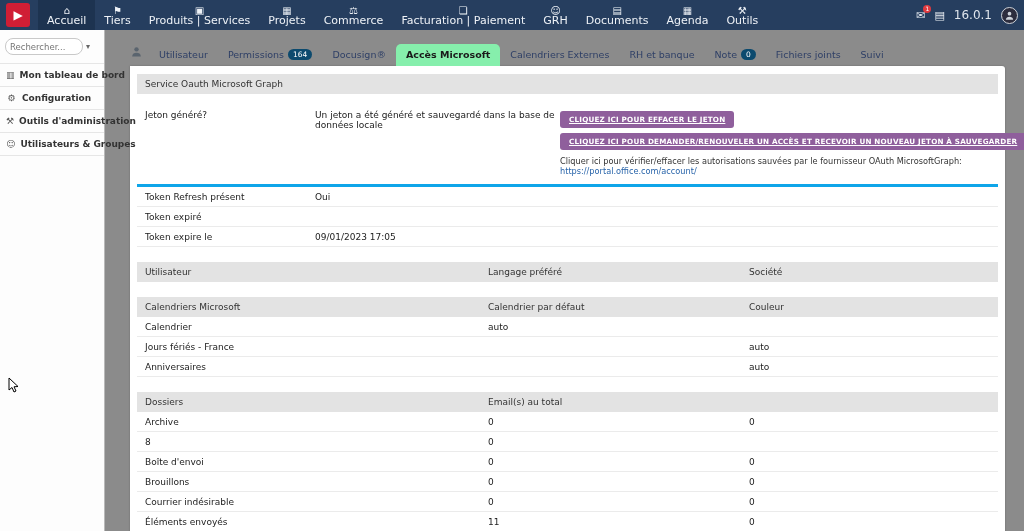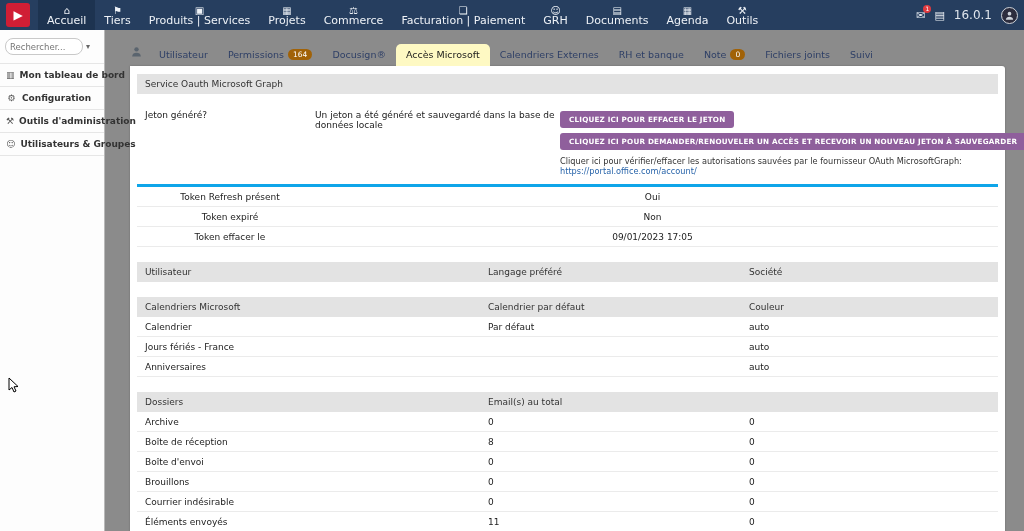--- a/index.html
+++ b/index.html
@@ -61,46 +61,46 @@
   
   .main { margin-left:105px; padding:13px 19px 0 25px; }
   .tabsrow { display:flex; align-items:flex-end; }
   .tabs-user-ico { margin:0 6px 4px 0; }
   .tabs-user-ico svg { width:13px; height:13px; fill:#5a646e; }
   .tab {
     padding:5px 10px 6px; font-size:9.5px; color:#2e3f66; cursor:pointer;
     white-space:nowrap; display:flex; align-items:center; gap:4px;
   }
   .tab.active {
-    background:#fef9c3; border-radius:5px 5px 0 0; font-weight:normal; color:#1a1a1a;
+    background:#86efac; border-radius:5px 5px 0 0; font-weight:bold; color:#1a1a1a;
   }
   .badge {
-    background:#a16207; color:#fff; font-size:7.5px; line-height:10px;
+    background:#0c4a6e; color:#fff; font-size:7.5px; line-height:10px;
     border-radius:7px; padding:0.5px 5px;
   }
   .card {
     background:#fff; border-radius:0 3px 3px 3px; padding:8px 7px 20px;
     min-height:620px; box-shadow:0 0 2px rgba(0,0,0,.25);
   }
   .section { margin-top:15px; }
   .section:first-child { margin-top:0; }
   .band {
     background:#e3e3e3; font-size:9px; color:#333; padding:5px 8px;
   }
   .grid3 { display:grid; grid-template-columns:343px 261px 1fr; column-gap:0; }
   .row {
     padding:4.5px 8px; border-bottom:1px solid #ebebeb; font-size:9px; color:#222;
   }
-  .row2 { display:grid; grid-template-columns:170px 1fr;text-align:center; }
+  .row2 { display:grid; grid-template-columns:170px 1fr; }
   .rowtok { display:grid; grid-template-columns:170px 245px 1fr; align-items:start; padding:16px 8px 8px; border-bottom:3px solid #0ea5e9; font-size:9px; }
   .btn {
     display:block; width:max-content; background:#8f5f9c; color:#fff;
     font-size:7.2px; font-weight:bold; letter-spacing:.2px;
     padding:4px 9px; border:none; border-radius:3px; margin:1px 0 5px;
-    cursor:pointer; font-family:inherit; text-transform:uppercase;
+    cursor:pointer; font-family:inherit; text-transform:uppercase;text-decoration:underline;
   }
   .check-line { font-size:8.2px; color:#333; margin-top:6px; }
   .check-line a { color:#2864aa; text-decoration:none; cursor:pointer; }
   
   .cursor { position:absolute; left:8px; top:377px; z-index:9; pointer-events:none; }
 </style>
 </head>
 <body>
 
 <div class="topbar">
@@ -243,45 +243,43 @@
             <span>Cliquer ici pour vérifier/effacer les autorisations sauvées par le fournisseur OAuth MicrosoftGraph: </span><a>https://portal.office.com/account/</a>
           </div>
         </span>
       </div>
       <div class="row row2">
         <span>Token Refresh présent</span>
         <span>Oui</span>
       </div>
       <div class="row row2">
         <span>Token expiré</span>
-        <span>Non</span>
       </div>
       <div class="row row2">
-        <span>Token effacer le</span>
+        <span>Token expire le</span>
         <span>09/01/2023 17:05</span>
       </div>
     </div>
 
     <div class="section">
       <div class="band grid3">
         <span>Utilisateur</span>
         <span>Langage préféré</span>
         <span>Société</span>
       </div>
     </div>
 
     <div class="section">
       <div class="band grid3">
         <span>Calendriers Microsoft</span>
         <span>Calendrier par défaut</span>
         <span>Couleur</span>
       </div>
       <div class="row grid3">
         <span>Calendrier</span>
-        <span>Par défaut</span>
         <span>auto</span>
       </div>
       <div class="row grid3">
         <span>Jours fériés - France</span>
         <span></span>
         <span>auto</span>
       </div>
       <div class="row grid3">
         <span>Anniversaires</span>
         <span></span>
@@ -293,21 +291,20 @@
       <div class="band grid3">
         <span>Dossiers</span>
         <span>Email(s) au total</span>
       </div>
       <div class="row grid3">
         <span>Archive</span>
         <span>0</span>
         <span>0</span>
       </div>
       <div class="row grid3">
-        <span>Boîte de réception</span>
         <span>8</span>
         <span>0</span>
       </div>
       <div class="row grid3">
         <span>Boîte d'envoi</span>
         <span>0</span>
         <span>0</span>
       </div>
       <div class="row grid3">
         <span>Brouillons</span>

